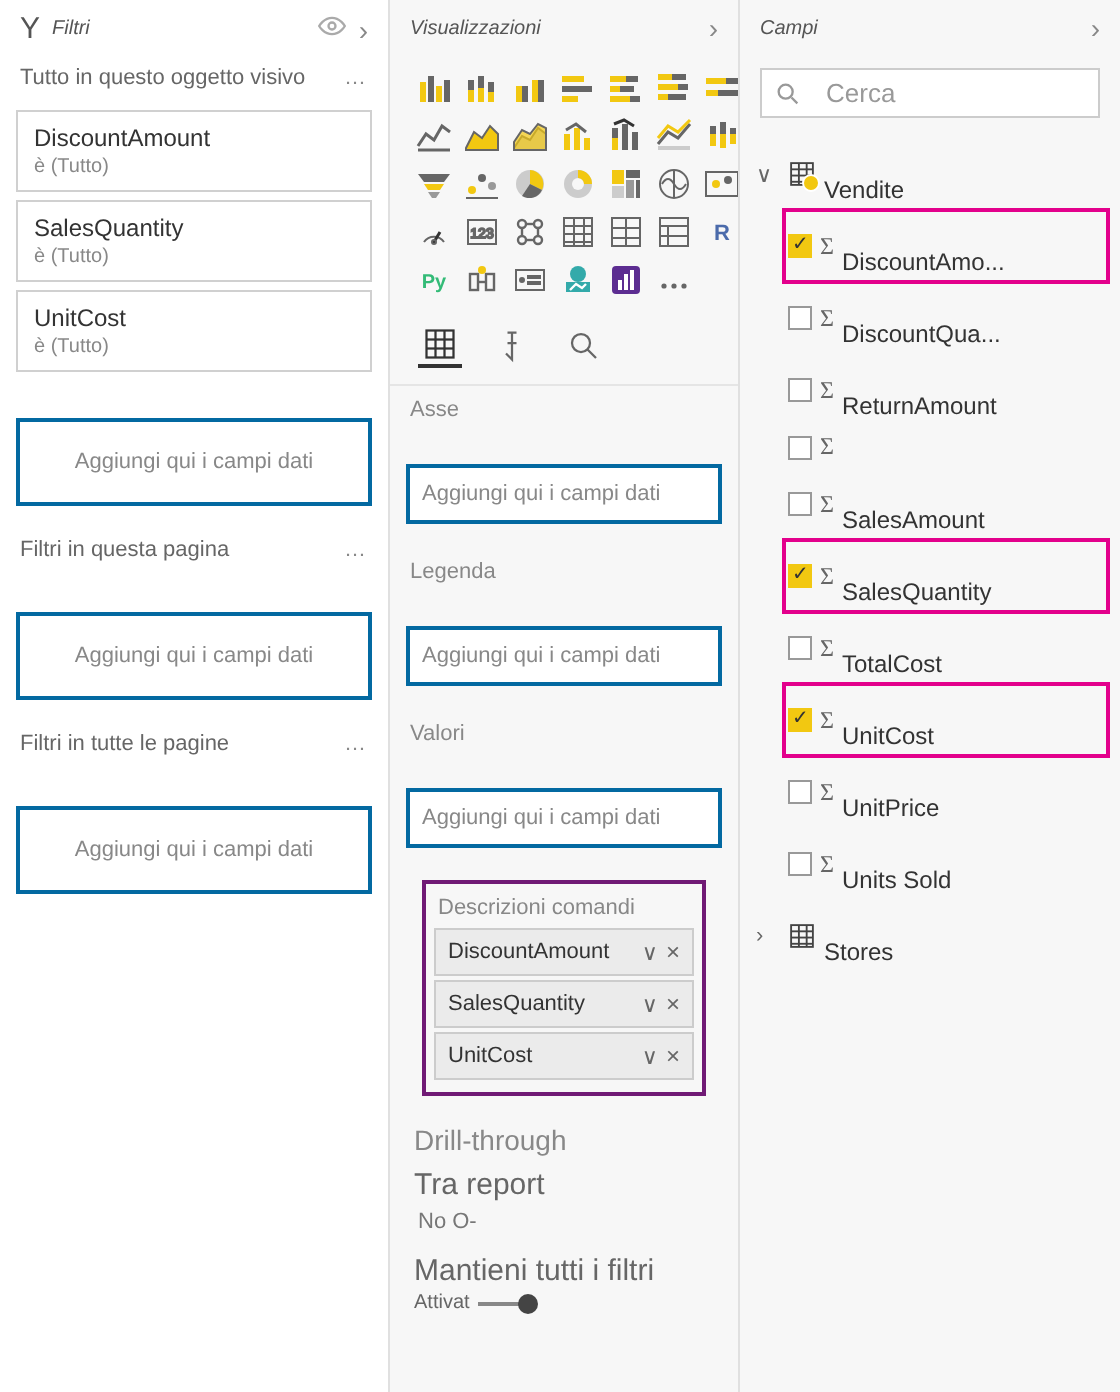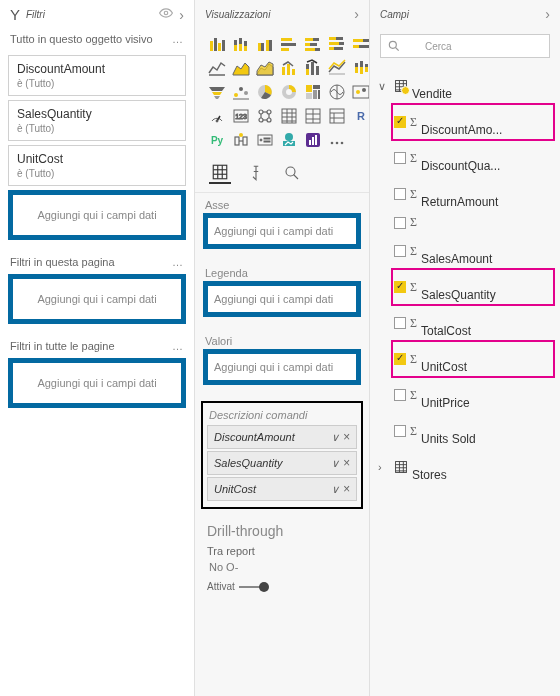--- a/index.html
+++ b/index.html
@@ -10,47 +10,47 @@
   .pane.fields { flex: 1; border-right: none; }
   .pane-header { display: flex; align-items: center; padding: 6px 10px; font-size: 14px; color: #555; gap: 6px; }
   .pane-header .title { flex: 1; font-size: 10px; color: #555; font-style: italic; }
   .pane-header .chev { color: #888; font-size: 14px; }
   .eye { color: #aaa; font-size: 13px; }
 
   
   .sub-label { font-size: 11px; color: #666; padding: 4px 10px 6px 10px; display:flex; align-items:center; justify-content:space-between; }
   .card { border: 1px solid #d0d0d0; margin: 4px 8px; padding: 6px 8px; background: #fff; font-size: 12px; color: #333; }
   .card .sub { font-size: 10px; color: #888; margin-top: 2px; }
-  .dropzone { border: 5px solid #0369a1; margin: 0 8px 12px 8px; padding: 14px 6px; text-align: center; font-size: 11px; color: #888; background: #fff; }
+  .dropzone { border: 2px solid #0369a1; margin: 19px 8px 12px 8px; padding: 14px 6px; text-align: center; font-size: 11px; color: #888; background: #fff; }
   .dropzone.small { padding: 7px 6px; text-align: left; font-size: 11px; }
 
   
   .viz-grid { display: grid; grid-template-columns: repeat(7, 20px); gap: 4px 4px; padding: 6px 8px 8px 12px; }
   .viz-icon { width: 20px; height: 20px; display:flex; align-items:center; justify-content:center; }
   .viz-icon svg { width: 18px; height: 18px; }
   .tab-row { display:flex; gap: 14px; padding: 4px 14px 8px 14px; border-bottom: 1px solid #e5e5e5;}
   .tab-row .tab { width: 22px; height: 22px; display:flex; align-items:center; justify-content:center; color:#666; }
   .tab-row .tab.active { border-bottom: 2px solid #333; }
   .section-lbl { font-size: 11px; color: #888; padding: 6px 10px 2px 10px; }
   .field-item { border: 1px solid #ccc; margin: 2px 8px; padding: 4px 6px; background: #ebebeb; font-size: 11px; color:#333; display:flex; align-items:center; gap:4px; }
   .field-item .name { flex:1; white-space:nowrap; overflow:hidden; text-overflow:ellipsis; }
   .field-item .chev-d { color:#666; font-size:11px; }
   .field-item .close { color:#666; font-size:12px; cursor:pointer; }
-  .hl-box { border: 2px solid #000000; margin: 4px 6px; padding-bottom:4px;font-style:italic; }
+  .hl-box { border: 2px solid #701a75; margin: 4px 16px; padding-bottom:4px; }
   .hl-box .section-lbl { padding-left: 6px; }
   .hl-box .field-item { margin: 2px 4px; }
   .drill { font-size: 14px; color: #888; padding: 10px 12px 4px 12px; font-weight: 300; }
-  .mini-lbl { font-size: 11px; color:#666; padding: 2px 12px; }
+  .mini-lbl { font-size: 15px; color:#666; padding: 2px 12px; }
   .toggle-row { padding: 2px 14px 8px 14px; font-size:11px; color:#777; display:flex; align-items:center; gap:6px;text-align:center;}
   .slider-row { padding: 0 12px; font-size:10px; color:#666; display:flex; align-items:center; gap:4px;}
   .slider-track { width:28px; height:2px; background:#888; position:relative;}
   .slider-knob { position:absolute; right:-2px; top:-4px; width:10px; height:10px; border-radius:50%; background:#444;}
 
   
-  .search { margin: 6px 10px; border: 1px solid #ccc; background:#fff; padding: 4px 6px; display:flex; align-items:center; gap:24px; font-size:10px; color:#999;}
+  .search { margin: 6px 10px; border: 1px solid #ccc; background:#fff; padding: 4px 6px; display:flex; align-items:center; gap:12px; font-size:13px; color:#999;}
   .tree { padding: 4px 6px; font-size: 12px; }
   .tree-row { display:flex; align-items:center; gap:4px; padding: 3px 2px; white-space:nowrap; }
   .tree-row.table { color:#333; font-size:12px; }
   .tree-row .exp { width:12px; color:#666; font-size:11px; }
   .tree-row .tbl-icon { width:14px; height:14px; display:inline-flex; align-items:center; justify-content:center; }
   .tree-row .cb { width:12px; height:12px; border:1px solid #999; display:inline-block; background:#fff; position:relative; }
   .tree-row .cb.checked { background: #F2C811; border-color:#F2C811; }
   .tree-row .cb.checked::after { content:"✓"; position:absolute; top:-2px; left:1px; font-size:10px; color:#333; }
   .tree-row .sigma { color:#666; font-family: "Segoe UI Symbol"; }
   .tree-row .fld-name { flex:1; overflow:hidden; text-overflow:ellipsis;margin-top:16px; }
@@ -432,20 +432,21 @@
           <span class="close">×</span>
         </div>
       </div>
   </div>
 
   <div class="drill">Drill-through</div>
   <div class="mini-lbl">Tra report</div>
   <div class="toggle-row">
     <span>No O-</span>
   </div>
+  <div class="mini-lbl">Mantieni tutti i filtri</div>
   <div class="slider-row">
     <span>Attivat</span>
     <span class="slider-track">
         <span class="slider-knob"></span>
       </span>
   </div>
 </div>
 
 <div class="pane fields">
   <div class="pane-header">

